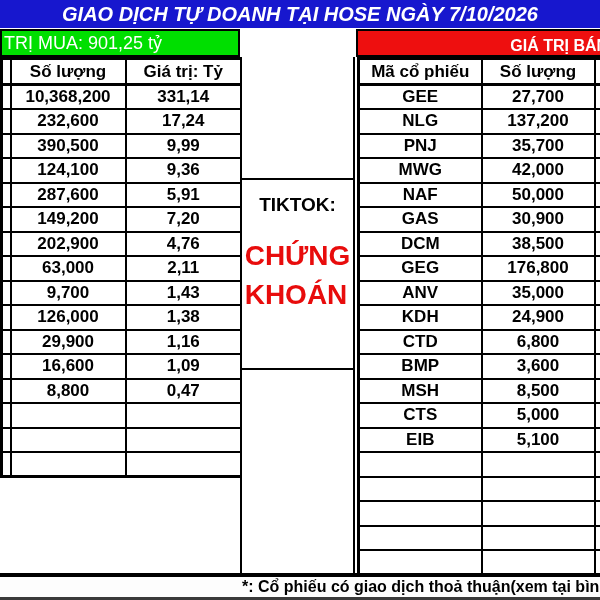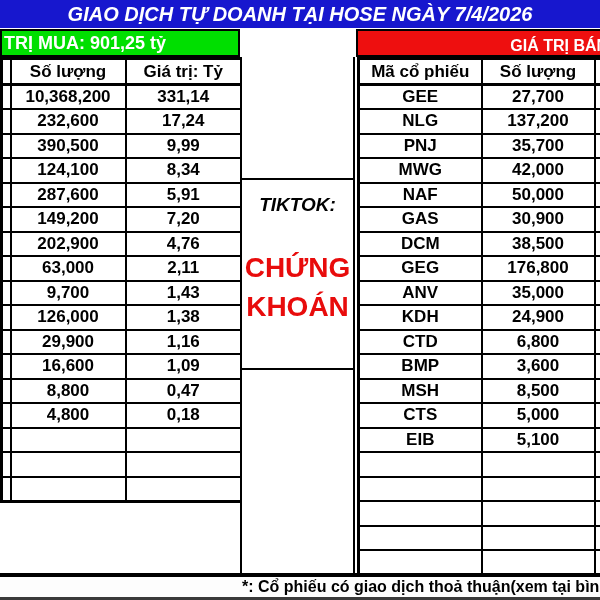--- a/index.html
+++ b/index.html
@@ -15,21 +15,21 @@
     background:#1717ce;color:#ffffff;
     display:flex;align-items:center;justify-content:center;
     font-weight:bold;font-style:italic;font-size:20px;white-space:nowrap;
   }
 
   
   .buy-header{
     position:absolute;left:0;top:29px;width:240px;height:28px;box-sizing:border-box;
     background:#00df00;border:2px solid #000;
     display:flex;align-items:center;padding-left:2px;
-    color:#ffffff;font-weight:bold;font-size:18px;white-space:nowrap;overflow:hidden;
+    color:#ffffff;font-weight:normal;font-size:18px;white-space:nowrap;overflow:hidden;
   }
   .sell-header{
     position:absolute;left:356px;top:29px;width:293px;height:28px;box-sizing:border-box;
     background:#ee0f0f;border:2px solid #000;border-right:none;
     display:flex;align-items:flex-end;justify-content:flex-end;
     color:#ffffff;font-weight:bold;font-size:16px;white-space:nowrap;overflow:hidden;
   }
 
   
   table.tbl{
@@ -57,42 +57,42 @@
   
   .mid{position:absolute;left:240px;top:57px;width:115px;height:516px;}
   .mid-cell{box-sizing:border-box;background:#fff;border-left:2px solid #000;border-right:2px solid #000;}
   .mid-top{height:121px;}
   .mid-promo{
     height:192px;border-top:2px solid #000;border-bottom:2px solid #000;
     display:flex;flex-direction:column;align-items:center;
   }
   .mid-bottom{height:203px;}
   .tiktok-label{
-    margin-top:14px;font-weight:bold;font-style:italic;font-size:19px;color:#000;
-  }
-  .ck-group{margin-top:32px;text-align:center;}
+    margin-top:14px;font-weight:bold;font-size:19px;color:#000;
+  }
+  .ck-group{margin-top:20px;text-align:left;}
   .ck-line{color:#e80c0c;font-weight:bold;font-size:28px;line-height:39px;white-space:nowrap;}
 
   
   .footer{
     position:absolute;left:0;top:573px;width:600px;height:27px;box-sizing:border-box;
     background:#fdfdfd;border-top:4px solid #000;border-bottom:3px solid #3a3a3a;
     display:flex;align-items:center;overflow:hidden;
   }
   .footer-text{
     padding-left:242px;font-weight:bold;font-size:16px;color:#000;white-space:nowrap;
   }
 </style>
 </head>
 <body>
 
 <div class="canvas">
 
   <div class="banner">
-    <span>GIAO DỊCH TỰ DOANH TẠI HOSE NGÀY 7/4/2026</span>
+    <span>GIAO DỊCH TỰ DOANH TẠI HOSE NGÀY 7/10/2026</span>
   </div>
 
   <div class="buy-header">
     <span>TRỊ MUA: 901,25 tỷ</span>
   </div>
 
   <div class="sell-header">
     <span>GIÁ TRỊ BÁN: 517,</span>
   </div>
 
@@ -121,21 +121,21 @@
         <td>17,24</td>
       </tr>
         <tr>
         <td></td>
         <td>390,500</td>
         <td>9,99</td>
       </tr>
         <tr>
         <td></td>
         <td>124,100</td>
-        <td>8,34</td>
+        <td>9,36</td>
       </tr>
         <tr>
         <td></td>
         <td>287,600</td>
         <td>5,91</td>
       </tr>
         <tr>
         <td></td>
         <td>149,200</td>
         <td>7,20</td>
@@ -167,25 +167,20 @@
       </tr>
         <tr>
         <td></td>
         <td>16,600</td>
         <td>1,09</td>
       </tr>
         <tr>
         <td></td>
         <td>8,800</td>
         <td>0,47</td>
-      </tr>
-        <tr>
-        <td></td>
-        <td>4,800</td>
-        <td>0,18</td>
       </tr>
         <tr>
         <td></td>
         <td></td>
         <td></td>
       </tr>
         <tr>
         <td></td>
         <td></td>
         <td></td>

